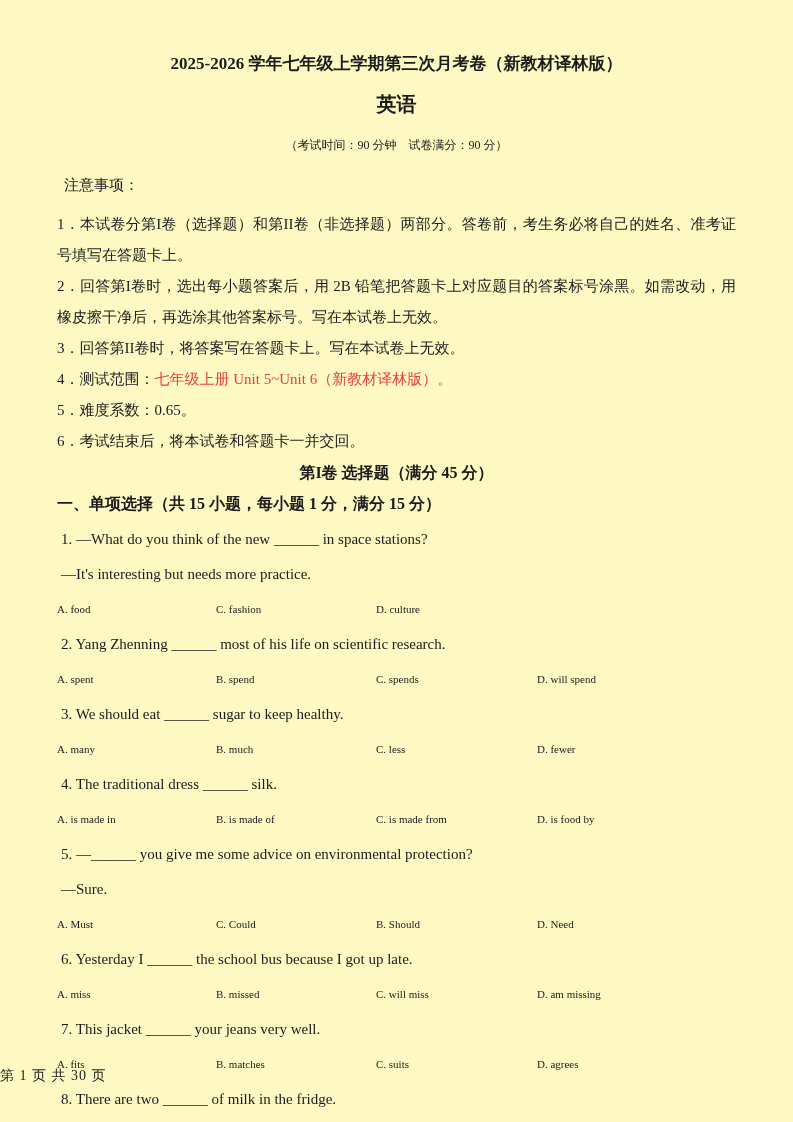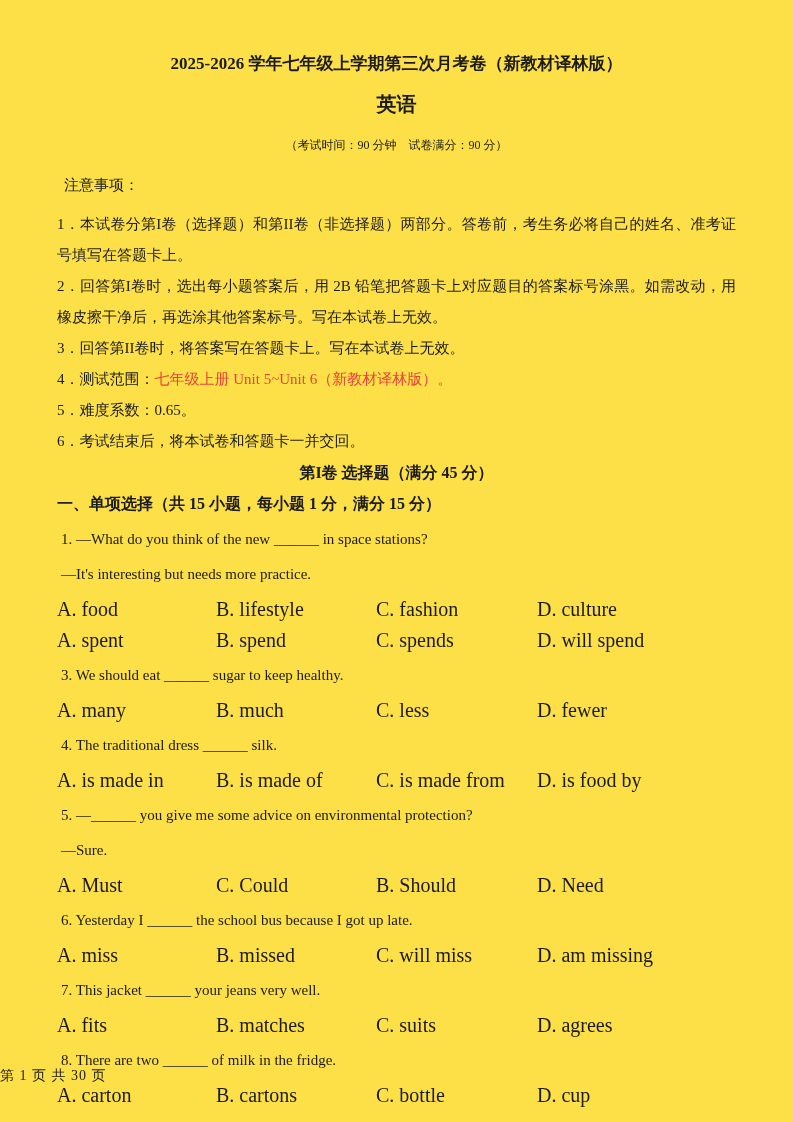--- a/index.html
+++ b/index.html
@@ -1,21 +1,21 @@
 <!DOCTYPE html>
 <html><head>
 <meta charset="utf-8">
 <style>
   html, body { margin: 0; padding: 0; background: #ffffff; }
   .page {
     position: relative;
     width: 793px;
     height: 1122px;
     margin: 0 auto;
-    background: #fde047;
+    background: #fef9c3;
     box-sizing: border-box;
     padding: 47px 57px 0 57px;
     font-family: "Liberation Serif", "DejaVu Serif", serif;
     color: #1b1b1b;
     overflow: hidden;
   }
   .title {
     font-size: 17px;
     font-weight: bold;
     text-align: center;
@@ -60,21 +60,21 @@
     line-height: 32px;
     margin: 0;
   }
   .q-line {
     font-size: 15px;
     line-height: 31px;
     margin: 4px;
   }
   .options {
     display: flex;
-    font-size: 20px;
+    font-size: 11px;
     line-height: 31px;
   }
   .options .opt { width: 160px; flex: 0 0 auto; }
   .options .opt:nth-child(1) { width: 159px; }
   .options .opt:nth-child(3) { width: 161px; }
   .options .opt:last-child { width: auto; }
   .page-footer {
     position: absolute;
     top: 1066px;
     left: 0;
@@ -107,27 +107,27 @@
   <p class="part-title">第I卷 选择题（满分 45 分）</p>
   <p class="section-title">一、单项选择（共 15 小题，每小题 1 分，满分 15 分）</p>
 
   <section>
 
     <div>
       <p class="q-line">1. —What do you think of the new ______ in space stations?</p>
       <p class="q-line">—It's interesting but needs more practice.</p>
       <div class="options">
         <span class="opt">A. food</span>
-        <span class="opt">B. lifestyle</span>
         <span class="opt">C. fashion</span>
         <span class="opt">D. culture</span>
       </div>
     </div>
 
     <div>
+      <p class="q-line">2. Yang Zhenning ______ most of his life on scientific research.</p>
       <div class="options">
         <span class="opt">A. spent</span>
         <span class="opt">B. spend</span>
         <span class="opt">C. spends</span>
         <span class="opt">D. will spend</span>
       </div>
     </div>
 
     <div>
       <p class="q-line">3. We should eat ______ sugar to keep healthy.</p>

